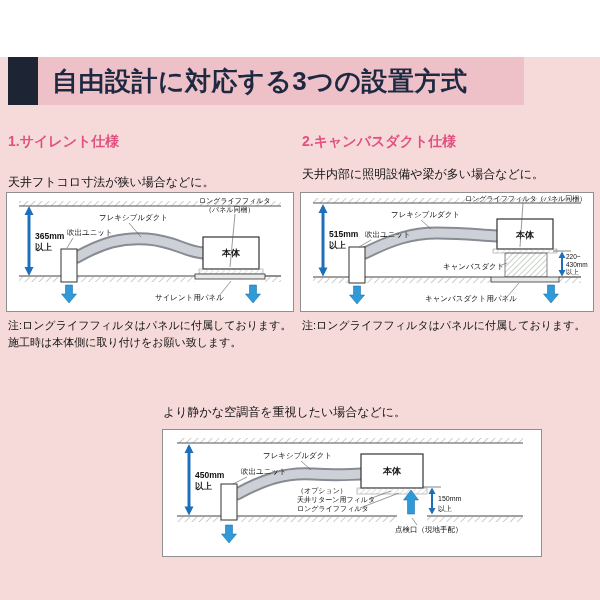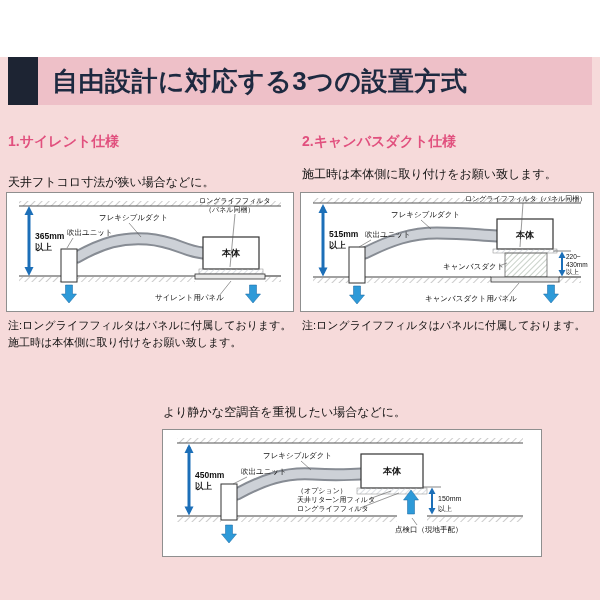--- a/index.html
+++ b/index.html
@@ -1,20 +1,20 @@
 <!DOCTYPE html>
 <html><head>
 <meta charset="utf-8">
 <style>
   *{box-sizing:border-box;margin:0;padding:0}
   html,body{width:600px;height:600px}
   body{font-family:"Liberation Sans","DejaVu Sans",sans-serif}
   .page{position:relative;width:600px;height:600px;background:#f6dada;overflow:hidden}
   .top-strip{position:absolute;left:0;top:0;width:600px;height:57px;background:#ffffff}
-  .header{position:absolute;left:8px;top:57px;width:584px;height:48px;display:flex}
+  .header{position:absolute;left:8px;top:57px;width:516px;height:48px;display:flex}
   .header-square{flex:0 0 30px;height:100%;background:#1d2433}
   .header-band{flex:1;background:#eec0c8;display:flex;align-items:center;padding-left:14px}
   .header-title{font-size:26px;font-weight:bold;color:#1d2940;letter-spacing:.5px;white-space:nowrap}
   .sec-heading{position:absolute;font-size:14px;font-weight:bold;color:#e1507e;white-space:nowrap}
   .sec-desc{position:absolute;font-size:12px;color:#111;white-space:nowrap}
   .diag-box{position:absolute;background:#fff;border:1px solid #8f8f8f;line-height:0}
   .note{position:absolute;font-size:11px;line-height:1.5;color:#111}
   svg text{font-family:"Liberation Sans","DejaVu Sans",sans-serif;font-size:7.5px;fill:#111}
   svg text.dim{font-size:8.5px;font-weight:bold}
   svg text.small{font-size:7px}
@@ -87,21 +87,21 @@
       <text x="192" y="10" class="small">ロングライフフィルタ</text>
       <text x="198" y="19" class="small">（パネル同梱）</text>
       <line x1="228" y1="21" x2="223" y2="74" class="leader"></line>
       <text x="148" y="107">サイレント用パネル</text>
       <line x1="212" y1="103" x2="224" y2="88" class="leader"></line>
     </svg>
   </div>
   <div class="note" style="left:8px;top:317px;width:288px">注:ロングライフフィルタはパネルに付属しております。施工時は本体側に取り付けをお願い致します。</div>
 
   <div class="sec-heading" style="left:302px;top:133px">2.キャンバスダクト仕様</div>
-  <div class="sec-desc" style="left:302px;top:166px">施工時は本体側に取り付けをお願い致します。</div>
+  <div class="sec-desc" style="left:302px;top:166px">天井内部に照明設備や梁が多い場合などに。</div>
 
   <div class="diag-box" style="left:300px;top:192px;width:294px;height:120px">
     <svg width="292" height="118" viewBox="0 0 292 118">
       <defs>
         <pattern id="d2h" patternUnits="userSpaceOnUse" width="5" height="5" patternTransform="rotate(45)">
           <line x1="0" y1="0" x2="0" y2="5" stroke="#9a9a9a" stroke-width="1"></line>
         </pattern>
         <pattern id="d2f" patternUnits="userSpaceOnUse" width="4" height="4" patternTransform="rotate(45)">
           <line x1="0" y1="0" x2="0" y2="4" stroke="#b9c2cc" stroke-width="1"></line>
         </pattern>

